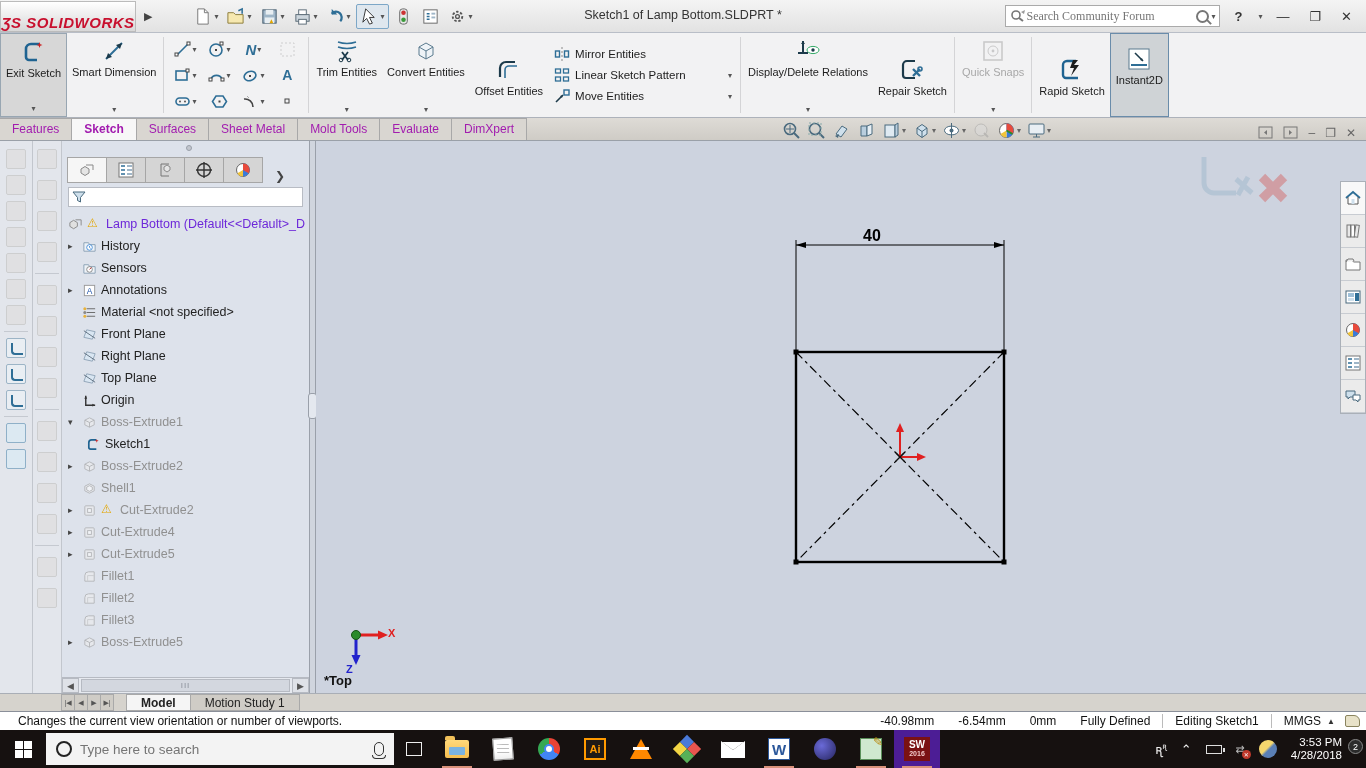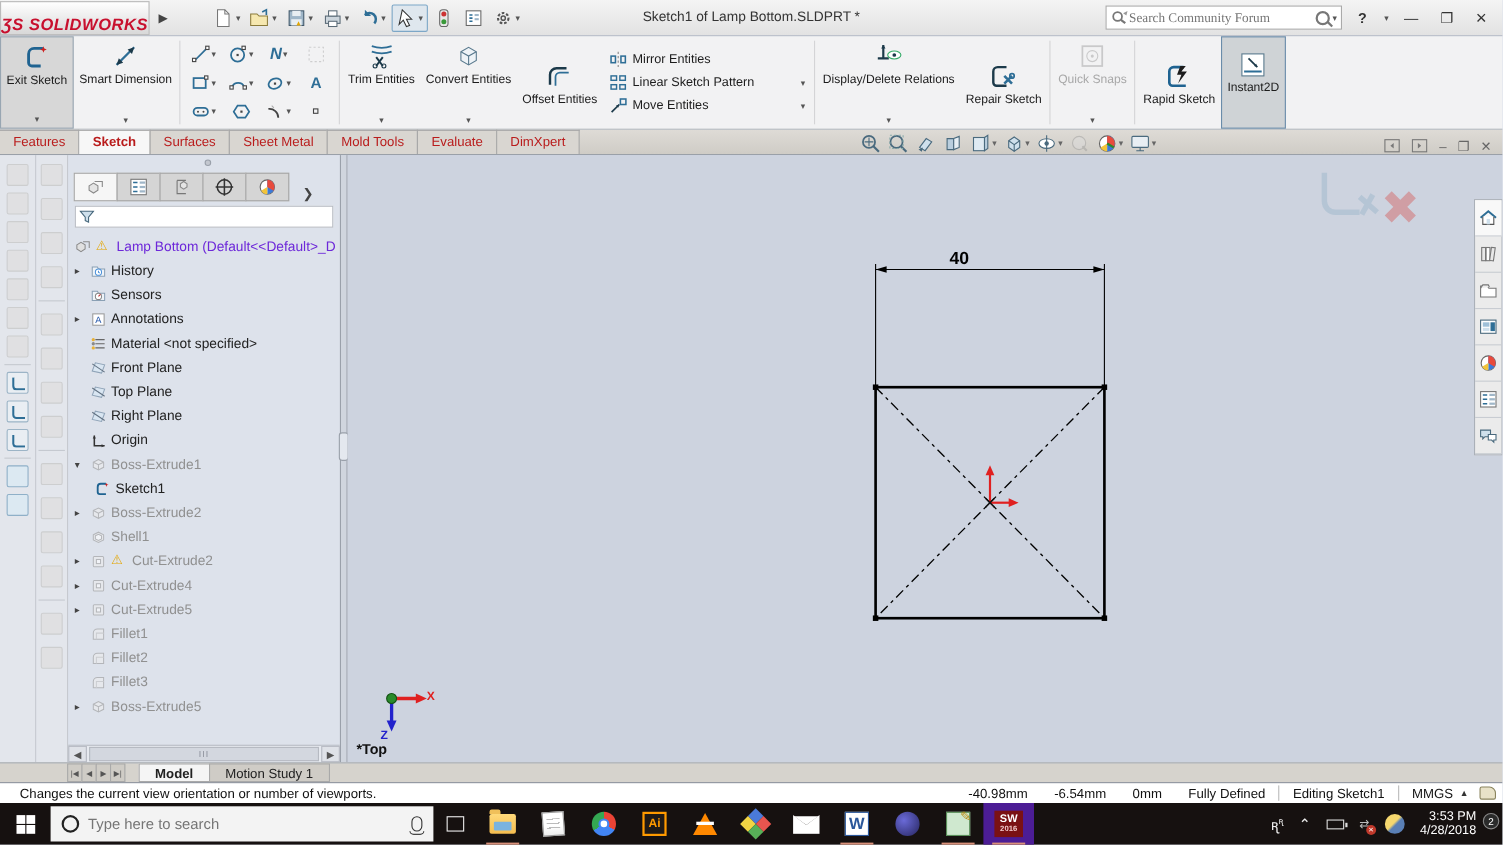--- a/index.html
+++ b/index.html
@@ -51,21 +51,21 @@
   .list-group { display:flex; flex-direction:column; justify-content:center; gap:5px; padding:0 6px; }
   .list-item { display:flex; align-items:center; gap:5px; font-size:11.5px; color:#1c1c1c; width:178px; }
   .list-item svg { width:16px; height:16px; flex:none; }
   .list-item .caret { margin-left:auto; font-size:8px; color:#555; }
   .steel { stroke:#2e6e96; fill:none; stroke-width:1.6; }
 
   
   #tabrow { position:absolute; left:0; top:118px; width:1366px; height:23px;
     background:linear-gradient(#dedbd6,#cfccc6); border-bottom:1px solid #9aa0a8;
     display:flex; align-items:flex-end; }
-  .ctab { padding:3px 12px 3px; font-size:12px; color:#b91c1c; background:#d9d6d1;
+  .ctab { padding:3px 12px 3px; font-size:12px; color:#a21caf; background:#d9d6d1;
     border:1px solid #a8a8a8; border-bottom:none; margin-left:-1px; height:22px; }
   .ctab.active { background:#f7f7f7; font-weight:bold; }
   #headsup { display:flex; align-items:center; gap:6px; margin-left:255px; }
   #headsup .hicon { display:flex; align-items:center; }
   #headsup svg { width:19px; height:19px; }
   #headsup .caret { font-size:8px; color:#666; margin-left:1px; }
   #docwin { margin-left:auto; display:flex; align-items:center; gap:10px; padding-right:10px; color:#666; }
   #docwin svg { width:15px; height:15px; }
 
   
@@ -767,29 +767,29 @@
               <path d="M2 4l12 8" stroke="#607080"></path>
             </svg>
           <span class="lbl">Front Plane</span>
         </div>
         <div class="trow">
           <span class="exp"></span>
           <svg viewBox="0 0 16 16">
               <path d="M2 11l3-8 9 2-3 8z" fill="#d9e6f2" stroke="#90a4b8"></path>
               <path d="M2 4l12 8" stroke="#607080"></path>
             </svg>
-          <span class="lbl">Top Plane</span>
+          <span class="lbl">Right Plane</span>
         </div>
         <div class="trow">
           <span class="exp"></span>
           <svg viewBox="0 0 16 16">
               <path d="M2 11l3-8 9 2-3 8z" fill="#d9e6f2" stroke="#90a4b8"></path>
               <path d="M2 4l12 8" stroke="#607080"></path>
             </svg>
-          <span class="lbl">Right Plane</span>
+          <span class="lbl">Top Plane</span>
         </div>
         <div class="trow">
           <span class="exp"></span>
           <svg viewBox="0 0 16 16">
               <path d="M4 3v10h10" fill="none" stroke="#333" stroke-width="1.5"></path>
               <path d="M4 3L2.5 6h3z" fill="#333"></path>
               <path d="M14 13l-3-1.5v3z" fill="#333"></path>
             </svg>
           <span class="lbl">Origin</span>
         </div>

